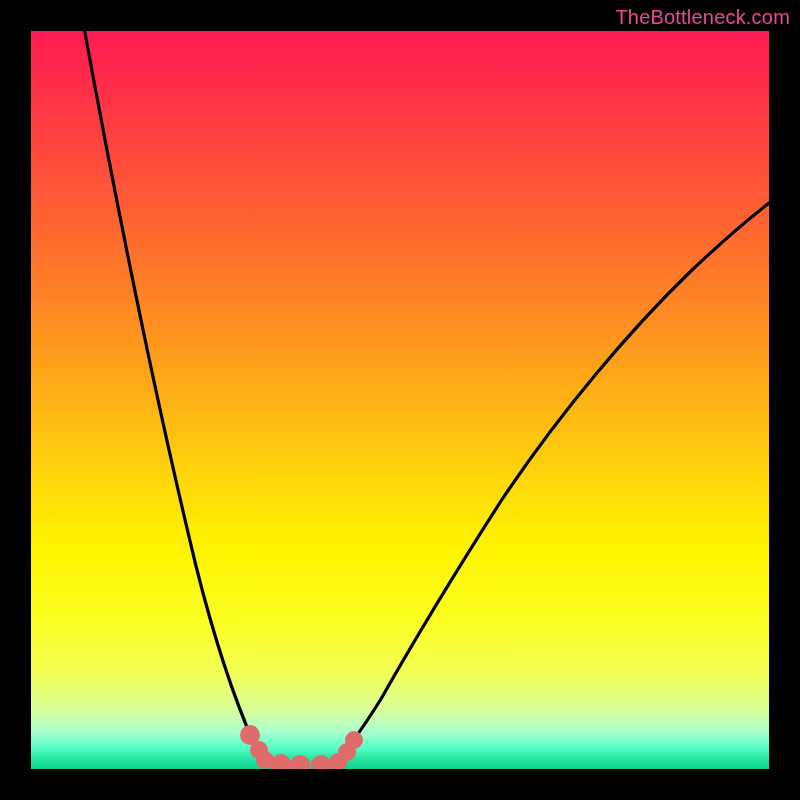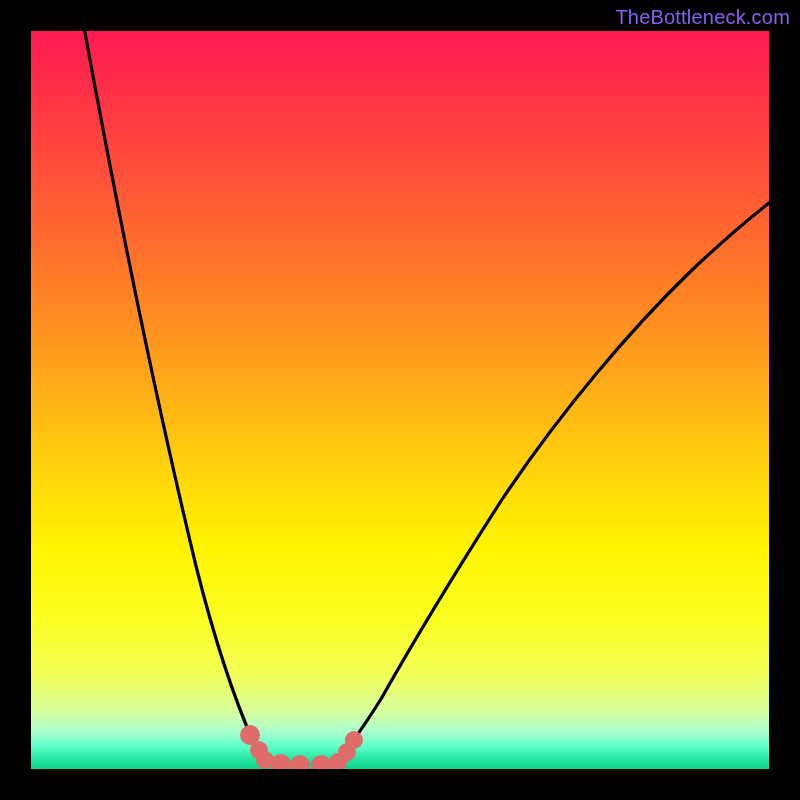--- a/index.html
+++ b/index.html
@@ -39,21 +39,21 @@
       #a8ffcf 95%,
       #5cffc8 97%,
       #28e8a6 98.5%,
       #0fd28a 100%
     );
   }
   .watermark {
     position: absolute;
     top: 6px;
     right: 10px;
-    color: #8b5cf6;
+    color: #ec4899;
     font-size: 20px;
     font-weight: 500;
     letter-spacing: 0.2px;
   }
   svg.curve {
     position: absolute;
     left: 31px;
     top: 31px;
     width: 738px;
     height: 738px;

